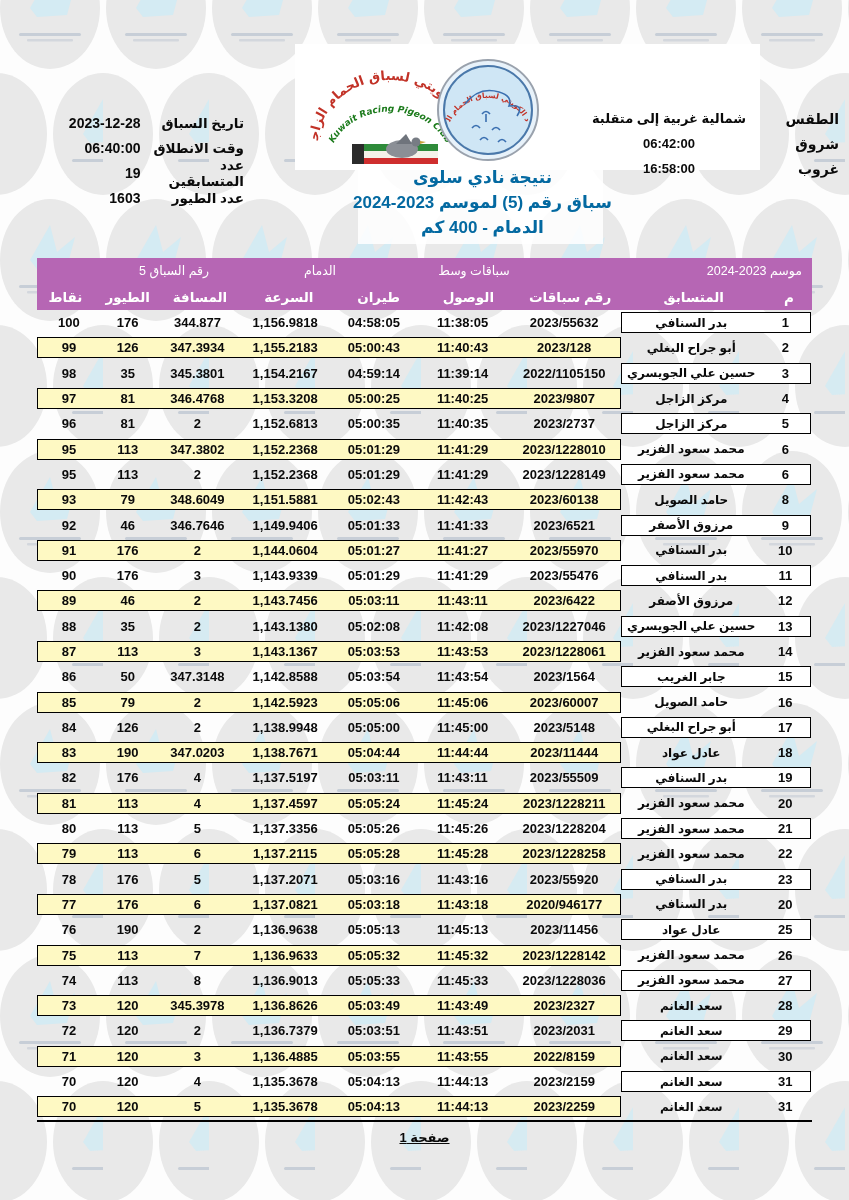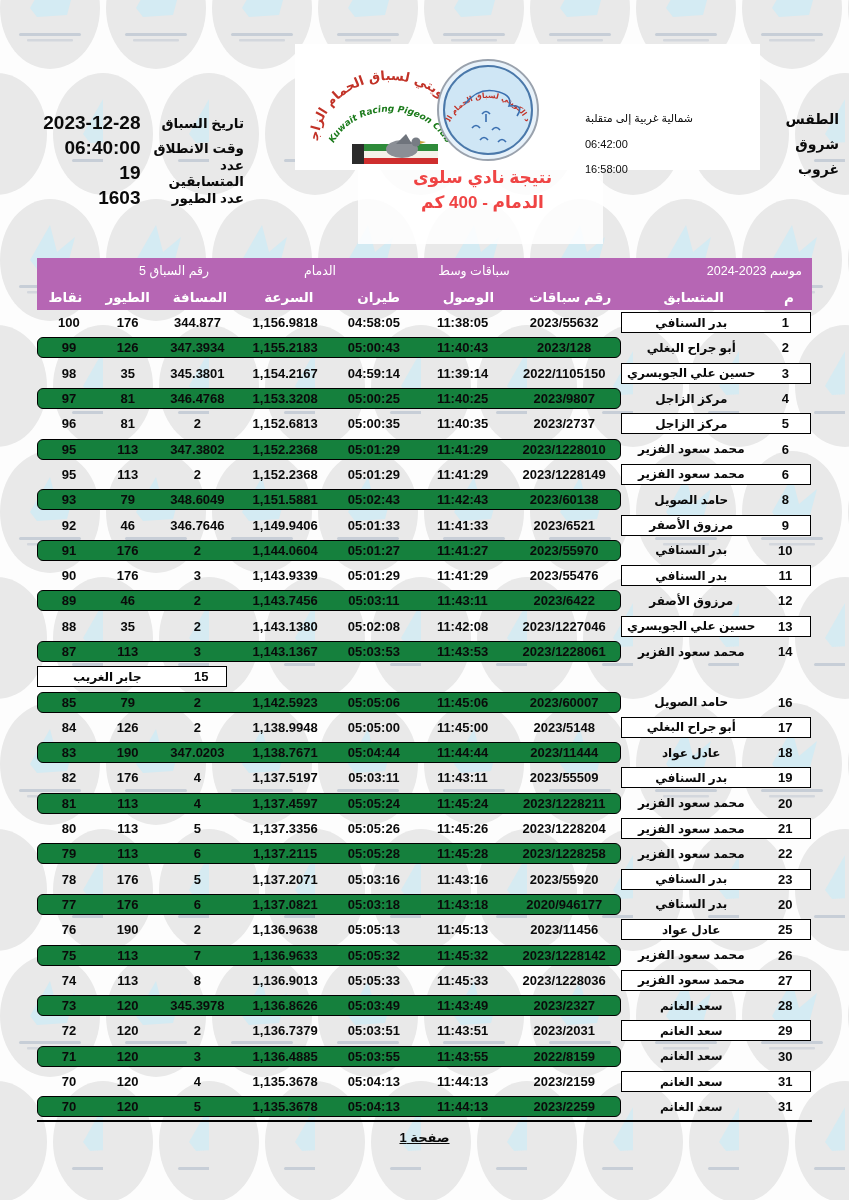--- a/index.html
+++ b/index.html
@@ -11,30 +11,30 @@
   }
   .wm{position:absolute;inset:0;z-index:0;}
   .page{position:absolute;inset:0;z-index:1;}
 
   
   .white-box1{position:absolute;left:295px;top:44px;width:465px;height:126px;background:#fff;}
   .white-box2{position:absolute;left:358px;top:168px;width:245px;height:76px;background:rgba(255,255,255,.85);}
 
   .info-block{position:absolute;left:38px;top:110px;width:212px;}
   .info-row{display:flex;height:25px;align-items:center;}
-  .info-row .val{width:112px;text-align:right;font-weight:bold;font-size:19px;}
+  .info-row .val{width:112px;text-align:right;font-weight:bold;font-size:14px;}
   .info-row .lab{width:100px;text-align:right;font-weight:bold;font-size:13.5px;padding-right:6px;margin-left:12px;}
 
   .weather-block{position:absolute;right:4px;top:106px;width:260px;}
   .w-row{display:flex;height:25px;align-items:center;}
-  .w-row .val{width:168px;text-align:left;font-weight:normal;font-size:11px;}
+  .w-row .val{width:168px;text-align:center;font-weight:bold;font-size:13px;}
   .w-row .lab{width:86px;text-align:right;font-weight:bold;font-size:14px;padding-right:4px;}
 
   .logos{position:absolute;left:300px;top:52px;width:450px;height:118px;}
-  .title-block{position:absolute;left:310px;top:166px;width:345px;text-align:center;color:#ef4444;font-weight:bold;direction:rtl;}
+  .title-block{position:absolute;left:310px;top:166px;width:345px;text-align:center;color:#0369a1;font-weight:bold;direction:rtl;}
   .title-block .t1{font-size:17px;line-height:24px;}
   .title-block .t2{font-size:17px;line-height:25px;}
   .title-block .t3{font-size:17px;line-height:25px;}
 
   
   .tbl{position:absolute;left:37px;top:258px;width:775px;}
   .meta-bar{position:relative;height:52px;background:#b666b4;color:#fff;}
   .meta-top{position:relative;height:25px;font-size:12.5px;direction:rtl;}
   .meta-top span{position:absolute;top:5px;white-space:nowrap;}
   .m-season{right:10px;}
@@ -53,21 +53,21 @@
   .hc.c-ring,.cell.c-ring{width:112px;}
   .hc.c-name,.cell.c-name{width:140px;}
   .hc.c-rank,.cell.c-rank{width:50px;}
 
   .rows{}
   .row{display:flex;height:25.3px;align-items:center;}
   .seg{display:flex;align-items:center;height:21px;border:1.5px solid transparent;box-sizing:border-box;}
   .seg-left{width:584px;}
   .seg-right{width:190px;}
   .row.odd .seg-right{border-color:#000;background:#fff;}
-  .row.even .seg-left{border-color:#000;background:#15803d;border-radius:6px;}
+  .row.even .seg-left{border-color:#000;background:#fef9c3;}
   .cell{text-align:center;font-weight:bold;font-size:13px;white-space:nowrap;}
   .cell.c-name{font-size:12px;direction:rtl;}
   .tbl-bottom{height:0;border-top:2px solid #000;width:775px;}
 
   .footer{position:absolute;left:37px;top:1130px;width:775px;text-align:center;font-weight:bold;font-size:13px;text-decoration:underline;}
 </style>
 </head>
 <body>
 
 <svg class="wm" width="849" height="1200" xmlns="http://www.w3.org/2000/svg">
@@ -167,20 +167,21 @@
         <path d="M 172,76 q 4,-5 8,0"></path>
         <path d="M 192,78 q 4,-5 8,0"></path>
         <path d="M 180,88 q 4,-5 8,0"></path>
         <path d="M 198,90 q 4,-5 8,0"></path>
       </g>
     </g>
   </svg>
 
   <div class="title-block">
     <div class="t1">نتيجة نادي سلوى</div>
+    <div class="t2">سباق رقم (5) لموسم 2023-2024</div>
     <div class="t3">الدمام  -  400 كم</div>
   </div>
 
   <div class="tbl">
     <div class="meta-bar">
       <div class="meta-top">
         <span class="m-season">موسم 2023-2024</span>
         <span class="m-region">سباقات وسط</span>
         <span class="m-city">الدمام</span>
         <span class="m-raceno">رقم السباق  5</span>
@@ -416,20 +417,29 @@
       <div class="cell c-arr">11:43:53</div>
       <div class="cell c-ring">2023/1228061</div>
     </div>
     <div class="seg seg-right">
       <div class="cell c-name">محمد سعود الفزير</div>
       <div class="cell c-rank">14</div>
     </div>
   </div>
 
   <div class="row odd">
+    <div class="seg seg-left">
+      <div class="cell c-points">86</div>
+      <div class="cell c-birds">50</div>
+      <div class="cell c-dist">347.3148</div>
+      <div class="cell c-speed">1,142.8588</div>
+      <div class="cell c-flight">05:03:54</div>
+      <div class="cell c-arr">11:43:54</div>
+      <div class="cell c-ring">2023/1564</div>
+    </div>
     <div class="seg seg-right">
       <div class="cell c-name">جابر الغريب</div>
       <div class="cell c-rank">15</div>
     </div>
   </div>
 
   <div class="row even">
     <div class="seg seg-left">
       <div class="cell c-points">85</div>
       <div class="cell c-birds">79</div>

